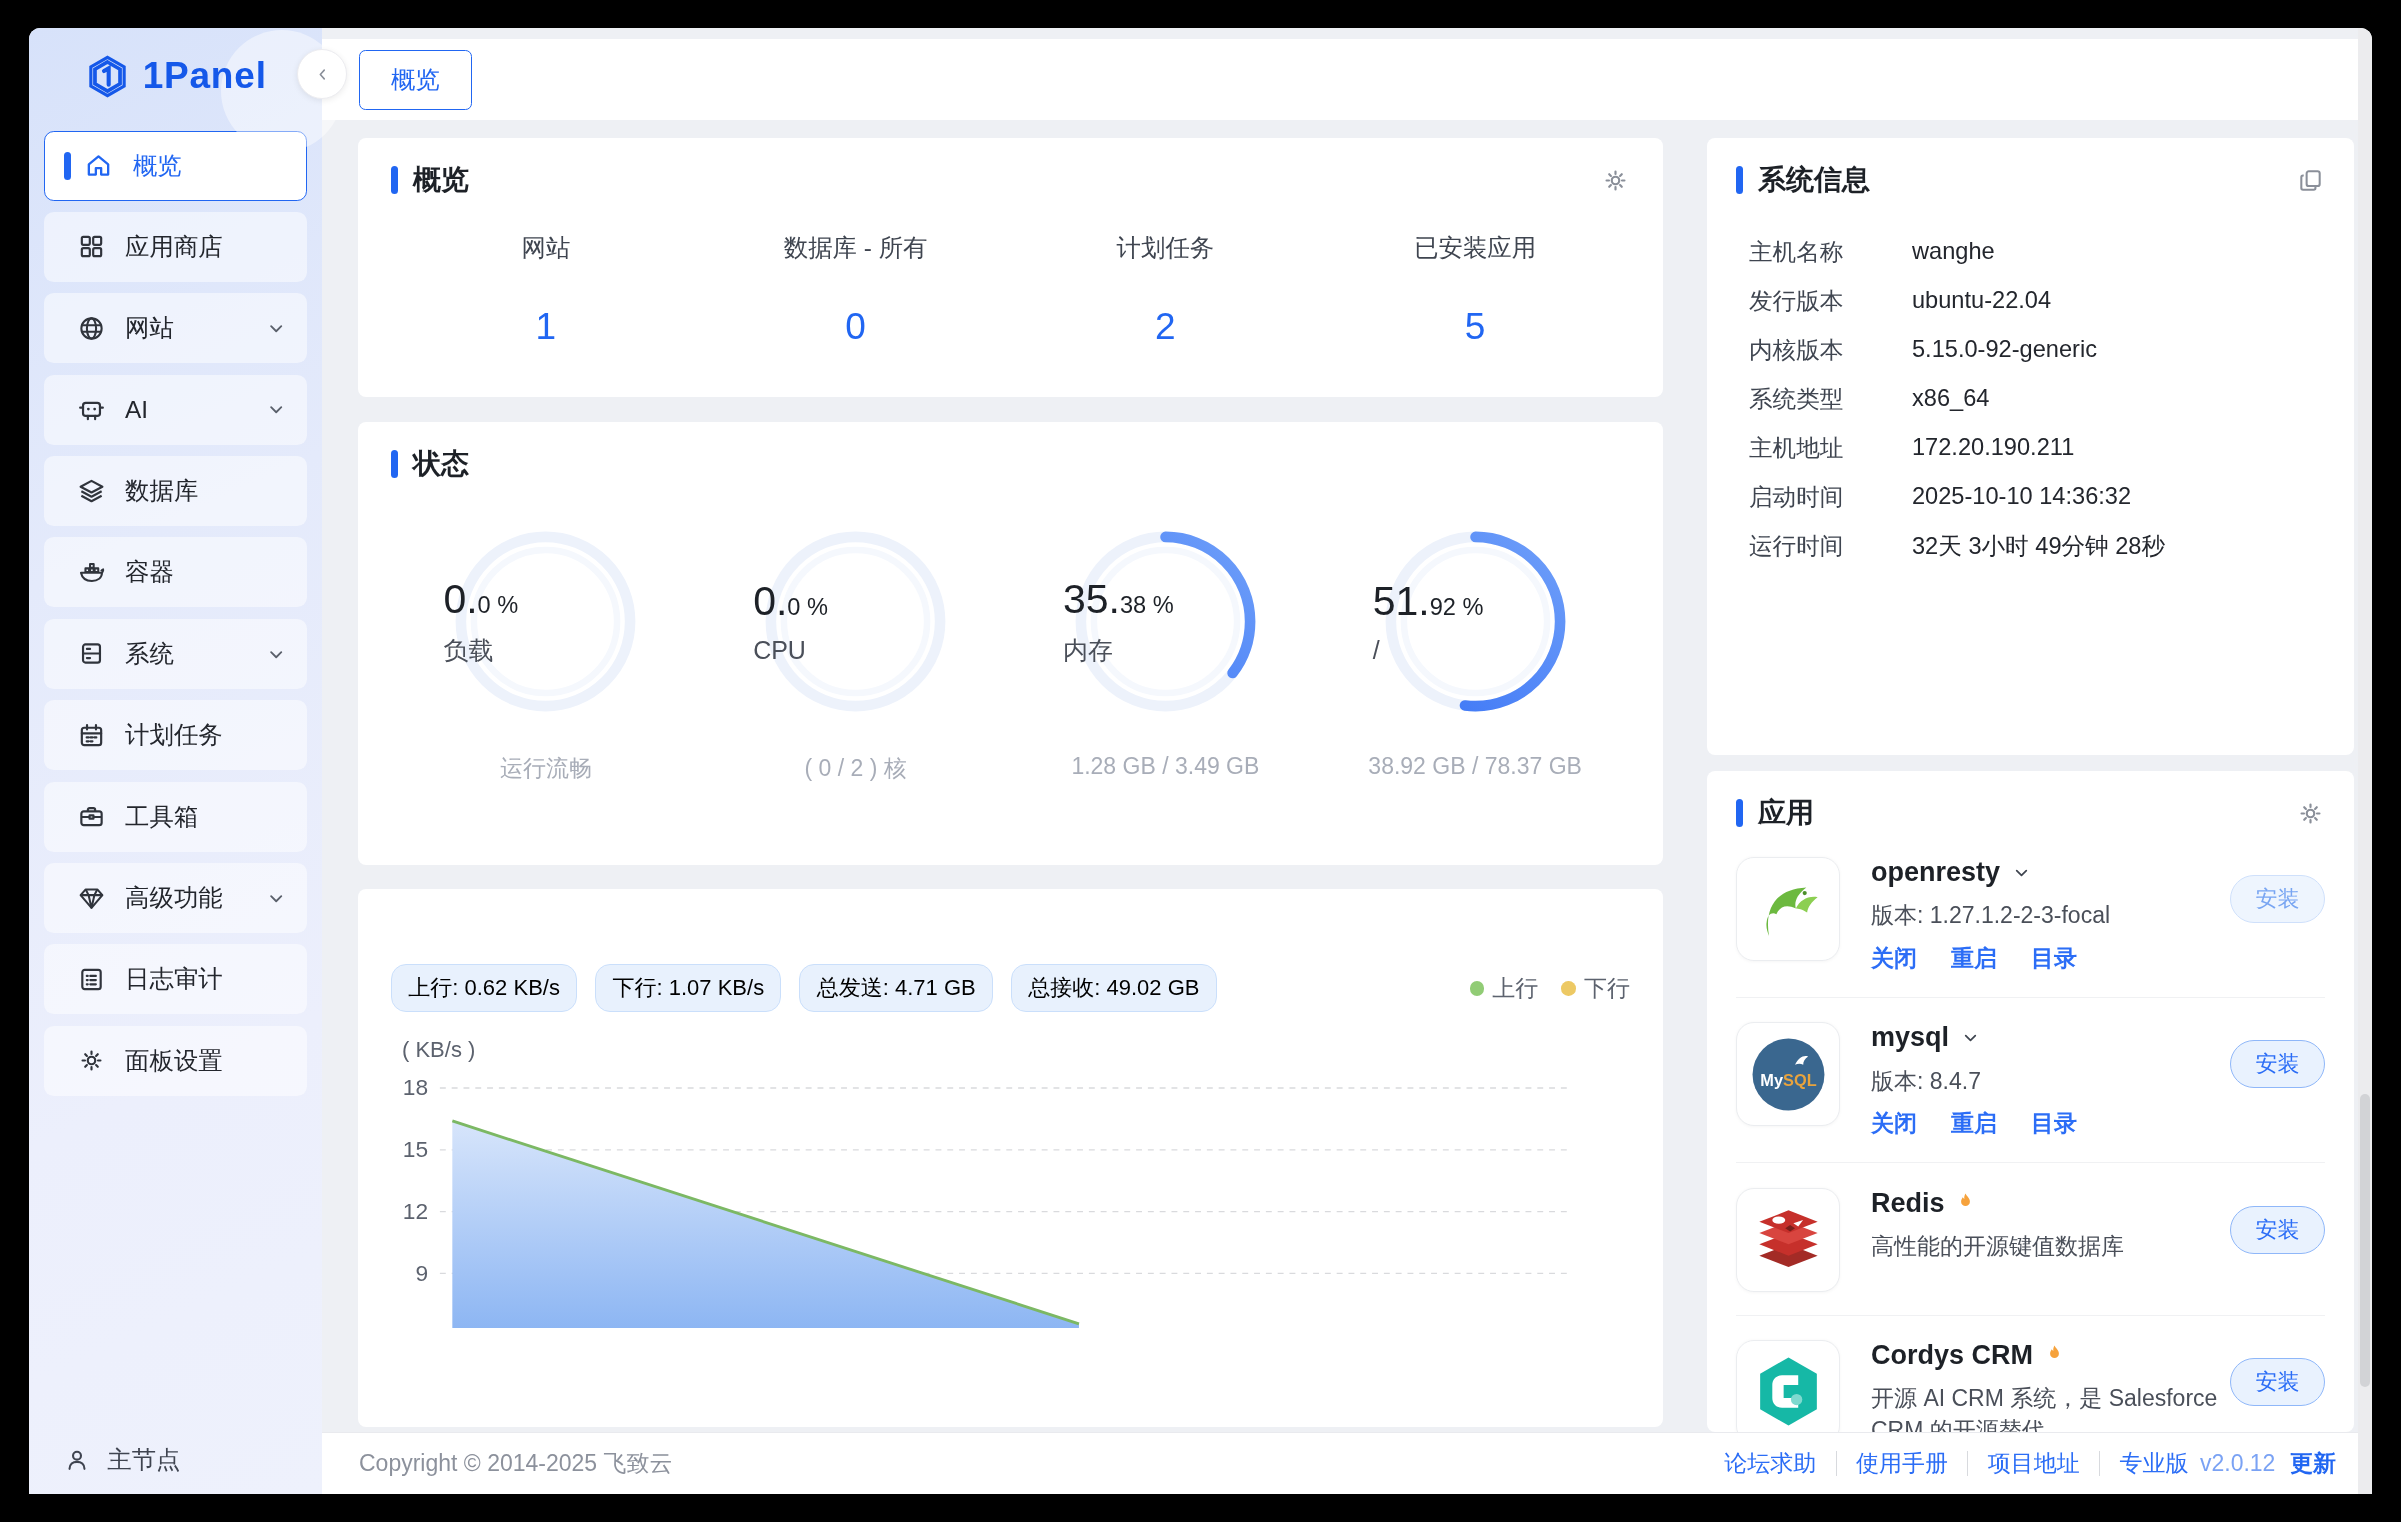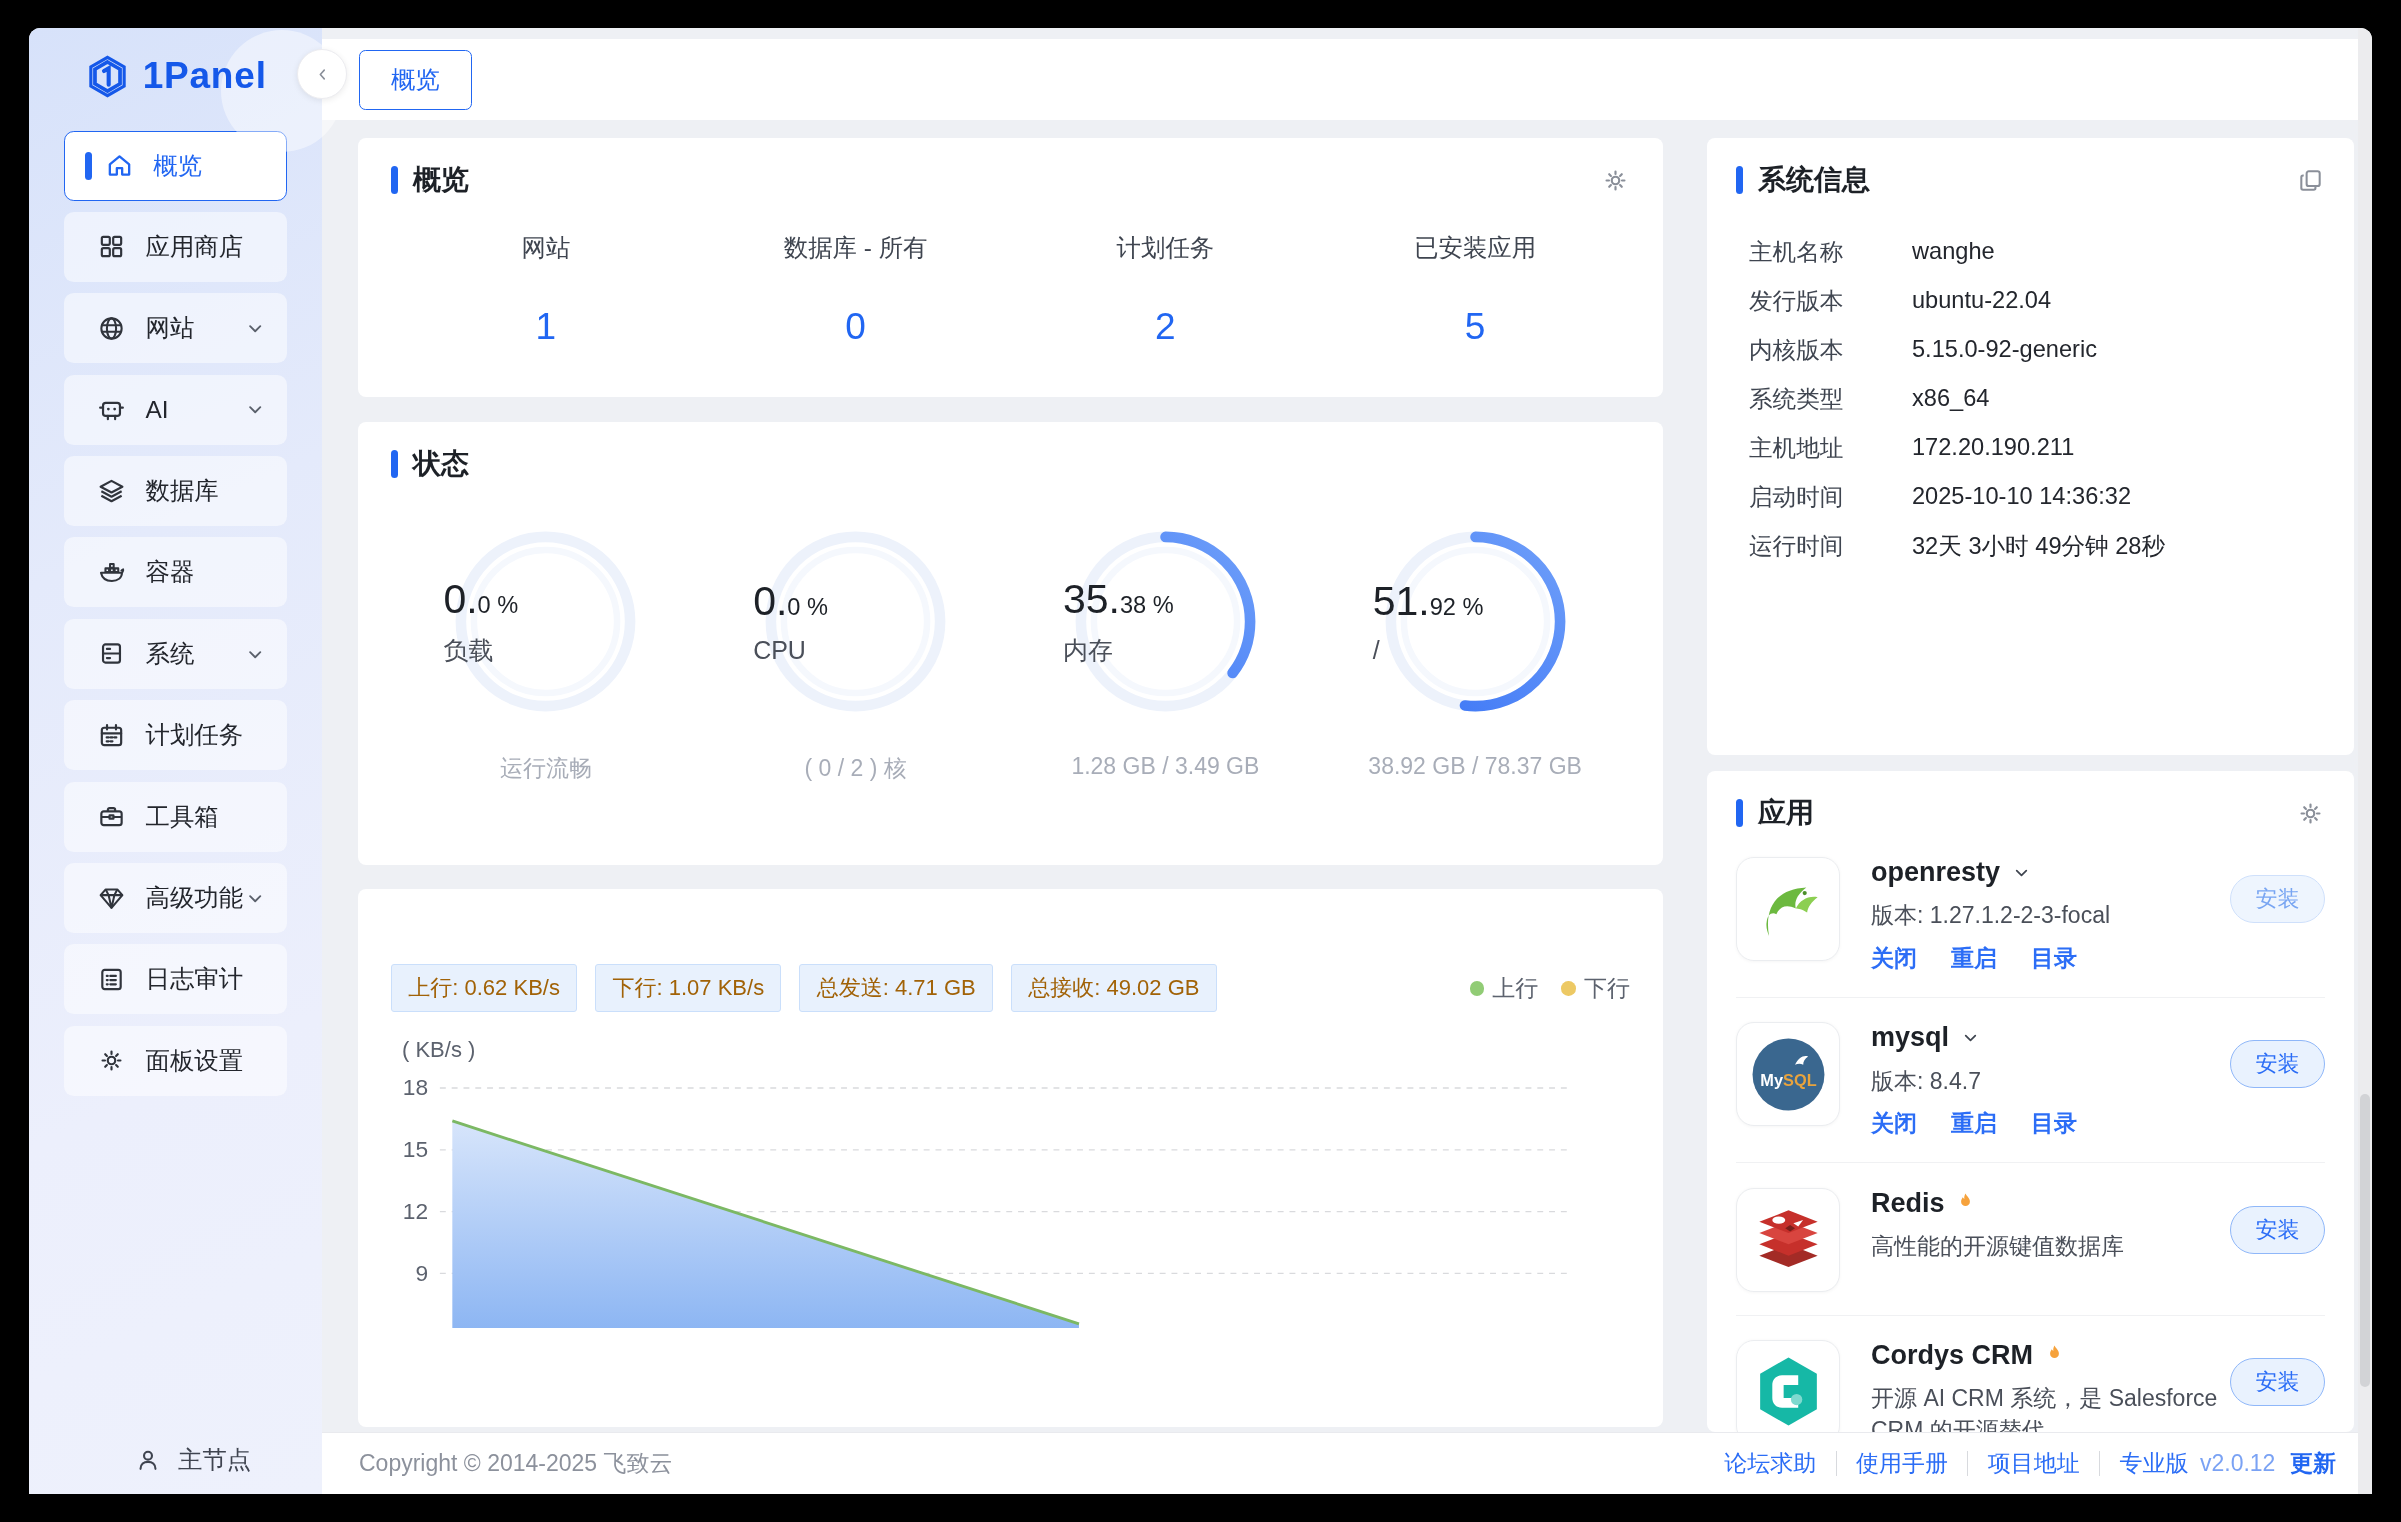--- a/index.html
+++ b/index.html
@@ -1,21 +1,21 @@
 <!DOCTYPE html>
 <html style="font-size:13px"><head>
 <meta charset="utf-8">
 <style>
   * { margin:0; padding:0; box-sizing:border-box; }
   html,body { width:2401px; height:1523px; background:#000; font-family:"Liberation Sans","DejaVu Sans",sans-serif; overflow:hidden; }
   .stage { position:relative; width:2401px; height:1523px; background:#000; }
   .app { position:absolute; left:29px; top:28px; width:2343px; height:1466px; background:#eef0f4; border-radius:11.4px 11.4px 0 0; display:flex; overflow:hidden; }
 
   
-  .sidebar { position:relative; width:293px; flex:0 0 293px; background:linear-gradient(155deg,#d7e2fa 0%,#e4eafb 35%,#ecefFC 70%,#eef1fc 100%); display:flex; flex-direction:column; z-index:2;align-items:center; }
+  .sidebar { position:relative; width:293px; flex:0 0 293px; background:linear-gradient(155deg,#d7e2fa 0%,#e4eafb 35%,#ecefFC 70%,#eef1fc 100%); display:flex; flex-direction:column; z-index:2; }
   .sidebar .bubble { position:absolute; right:-21px; top:1.6px; width:122px; height:122px; border-radius:50%; background:rgba(255,255,255,.45); }
   .logo { display:flex; align-items:center; justify-content:center; gap:11.4px; height:96px; flex:0 0 96px; position:relative; }
   .logo-text { font-size:37px; font-weight:bold; color:#1558e9; letter-spacing:0.8px; }
   .menu { flex:1; padding:6.5px 14.6px 0 14.6px; overflow:hidden; }
   .menu-item { display:flex; align-items:center; height:70px; margin-bottom:11.4px; border-radius:9.8px; background:rgba(255,255,255,.5); padding-left:33px; cursor:pointer; }
   .menu-item .mi-icon { width:29px; height:29px; flex:0 0 29px; color:#30343c; }
   .menu-item .mi-label { margin-left:19.5px; font-size:24.4px; color:#23262d; }
   .menu-item .mi-chevron { margin-left:auto; margin-right:19.5px; width:24.4px; height:24.4px; color:#5a606b; }
   .menu-item.active { background:#fff; border:1.6px solid #2166f2; padding-left:19.5px; }
   .menu-item.active .mi-icon, .menu-item.active .mi-label { color:#2166f2; }
@@ -65,21 +65,21 @@
   .mon-head { display:flex; align-items:flex-start; }
   .mon-controls { margin-left:auto; display:flex; gap:13px; }
   .seg-group { display:flex; border:0.8px solid #dcdfe6; border-radius:6.5px; overflow:hidden; height:52px; }
   .seg { display:flex; align-items:center; padding:0 24.4px; font-size:23.6px; color:#1d2127; background:#fff; cursor:pointer; }
   .seg.active { background:#2166f2; color:#fff; font-weight:bold; }
   .mon-select { width:306px; height:52px; border:0.8px solid #dcdfe6; border-radius:6.5px; background:#fff; display:flex; align-items:center; padding:0 16.3px; cursor:pointer; }
   .sel-label { font-size:23.6px; color:#a8abb2; }
   .sel-value { font-size:23.6px; color:#1d2127; margin-left:13px; }
   .sel-chevron { margin-left:auto; width:23px; height:23px; color:#a8abb2; }
   .chip-row { display:flex; align-items:center; margin-top:52px; gap:18px; }
-  .chip { background:#e8f1fd; border:0.8px solid #cadffb; border-radius:3px; color:#a16207; font-size:22px; padding:8.1px 16.3px; }
+  .chip { background:#e8f1fd; border:0.8px solid #cadffb; border-radius:15px; color:#000000; font-size:22px; padding:8.1px 16.3px; }
   .legend { margin-left:auto; display:flex; gap:23px; align-items:center; }
   .legend-item { display:flex; align-items:center; gap:8.1px; font-size:23px; color:#5c626e; }
   .legend-dot { width:14.6px; height:14.6px; border-radius:50%; }
   .chart-block { margin-top:24.4px; flex:1; min-height:0; }
   .y-unit { font-size:22px; color:#5c626e; margin-left:11px; }
   .chart-svg { width:100%; height:254px; margin-top:11.4px; display:block; }
 
   
   .sysinfo-card { flex:0 0 617px; padding:23px 29px; margin-bottom:16px; }
   .si-rows { margin-top:28px; }

